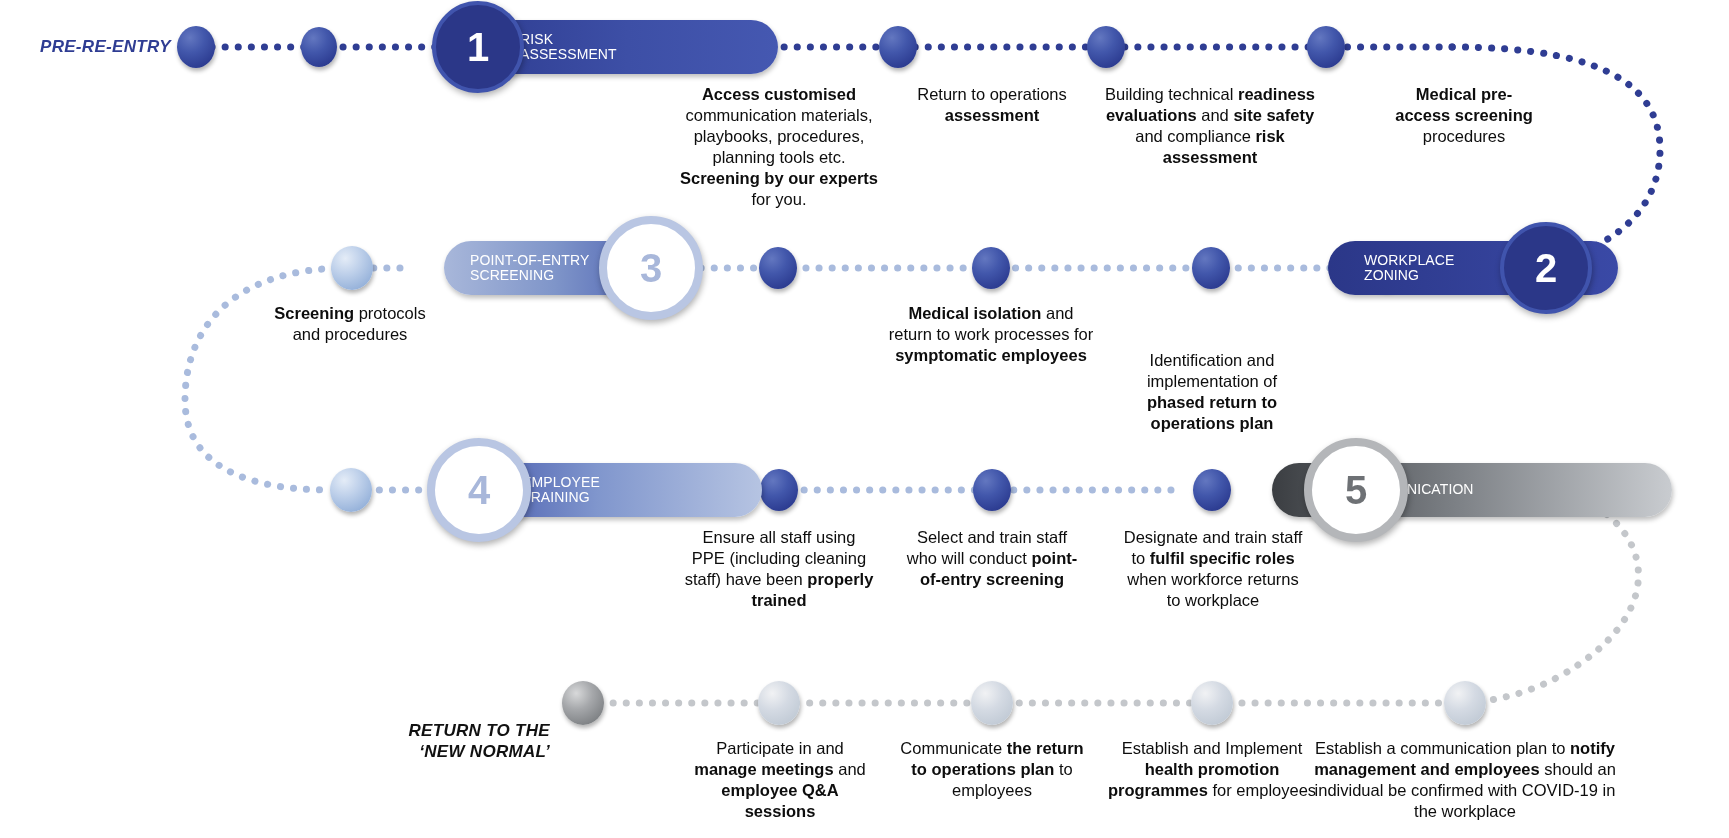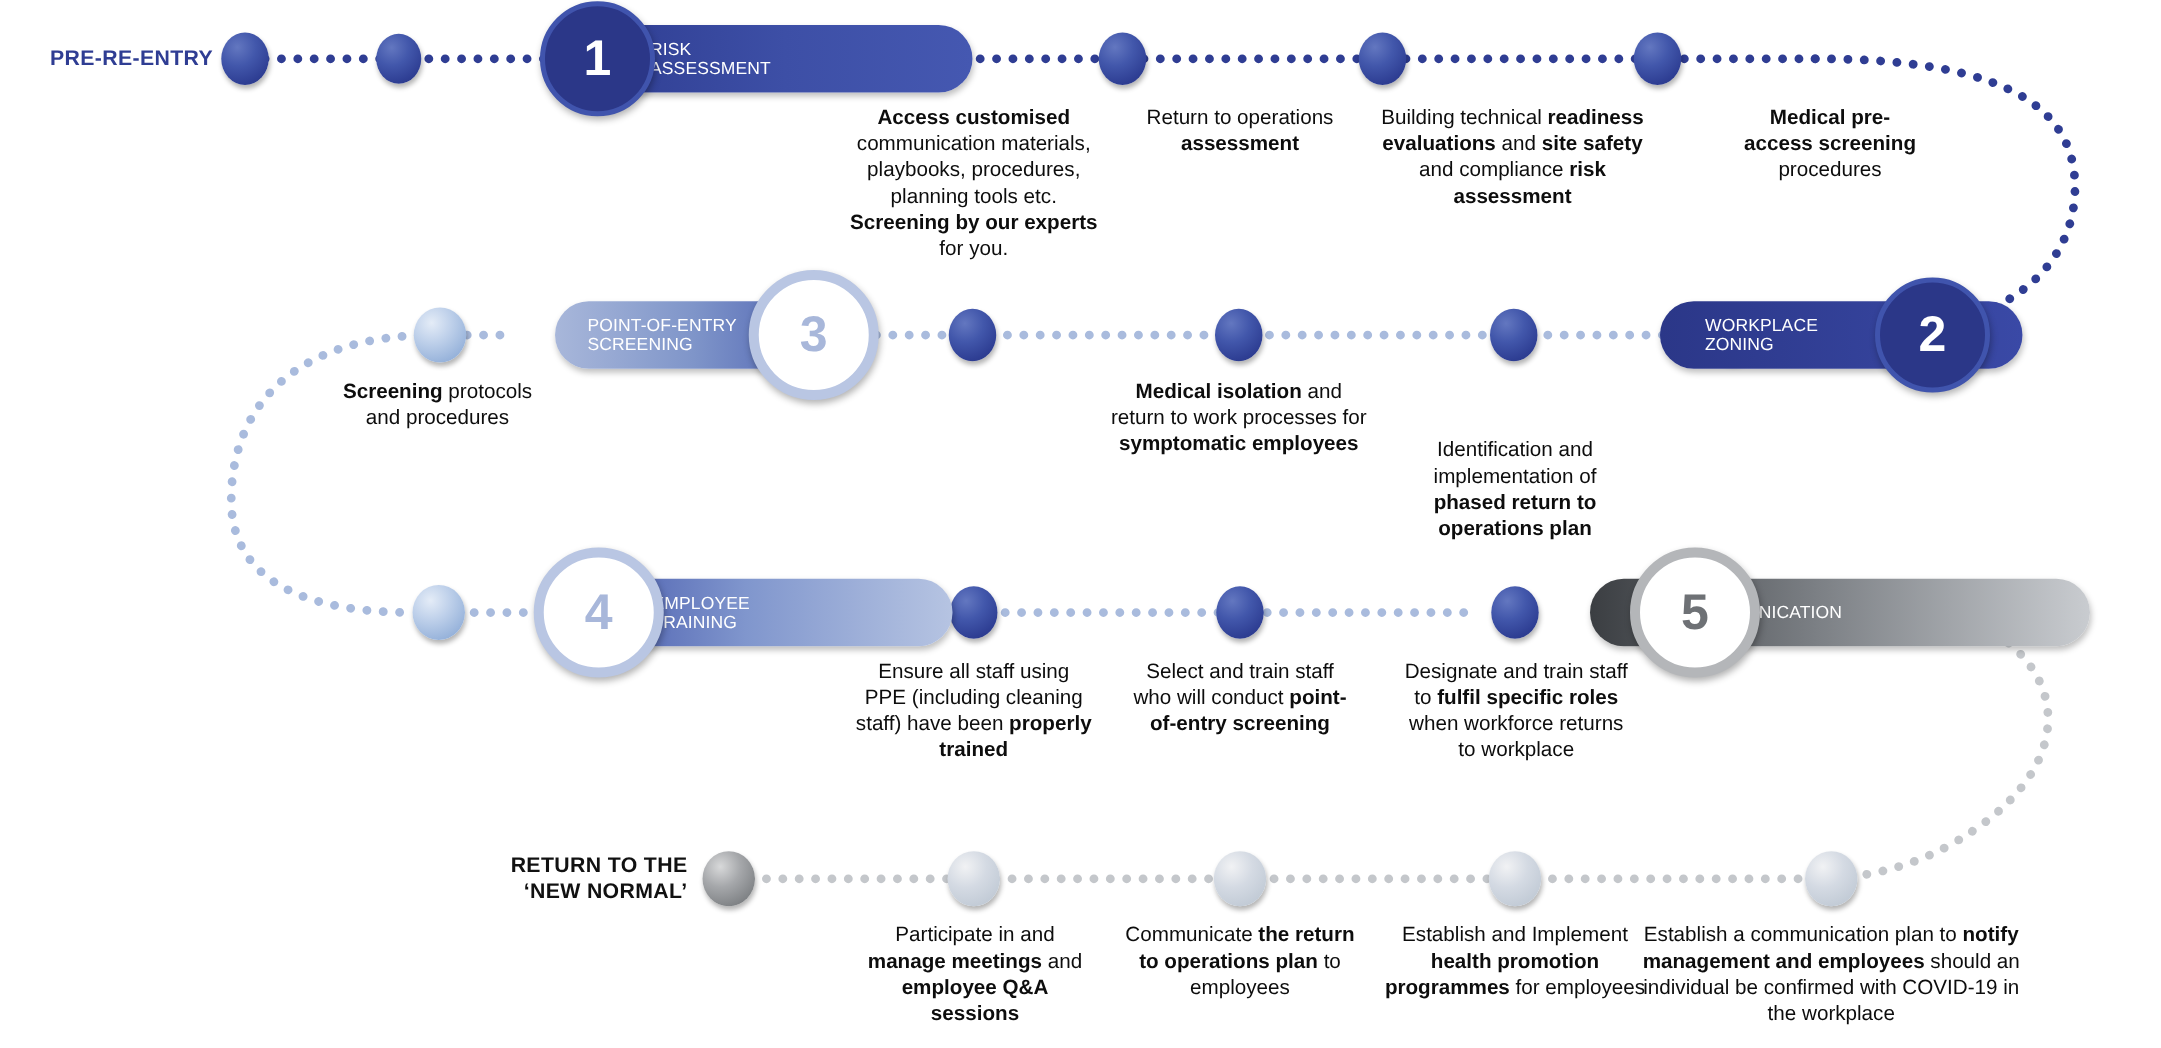--- a/index.html
+++ b/index.html
@@ -97,20 +97,21 @@
 
   
   .sectionlabel {
     position: absolute;
     font-size: 17px;
     font-weight: bold;
     letter-spacing: .3px;
     line-height: 1.25;
     white-space: pre-line;
     transform: translateY(-50%);
+    font-style: italic;
   }
   .sectionlabel.blue { color: #2f3d93; }
   .sectionlabel.dark { color: #111111; text-align: right; }
 
   
   .caption {
     position: absolute;
     font-size: 16.5px;
     line-height: 1.27;
     color: #0d0d0d;
@@ -217,21 +218,21 @@
     <span class="plabel">COMMUNICATION</span>
   </div>
   <div class="badge hollow-grey" style="left:1356px; top:490px; width:88px; height:88px;">
     <span>5</span>
   </div>
 
   <div class="caption" style="left:779px; top:527px; width:190px;">Ensure all staff using PPE (including cleaning staff) have been <b>properly trained</b></div>
   <div class="caption" style="left:992px; top:527px; width:180px;">Select and train staff who will conduct <b>point-of-entry screening</b></div>
   <div class="caption" style="left:1213px; top:527px; width:185px;">Designate and train staff to <b>fulfil specific roles</b> when workforce returns to workplace</div>
 
-  <div class="sectionlabel dark" style="left:390px; top:703px; width:160px;">RETURN TO THE
+  <div class="sectionlabel dark" style="left:390px; top:741px; width:160px;">RETURN TO THE
 ‘NEW NORMAL’</div>
 
   <div class="node greydark" style="left:583px; top:703px; width:42px; height:44px;"></div>
   <div class="node grey" style="left:779px; top:703px; width:42px; height:44px;"></div>
   <div class="node grey" style="left:992px; top:703px; width:42px; height:44px;"></div>
   <div class="node grey" style="left:1212px; top:703px; width:42px; height:44px;"></div>
   <div class="node grey" style="left:1465px; top:703px; width:42px; height:44px;"></div>
 
   <div class="caption" style="left:780px; top:738px; width:190px;">Participate in and <b>manage meetings</b> and <b>employee Q&amp;A sessions</b></div>
   <div class="caption" style="left:992px; top:738px; width:185px;">Communicate <b>the return to operations plan</b> to employees</div>

